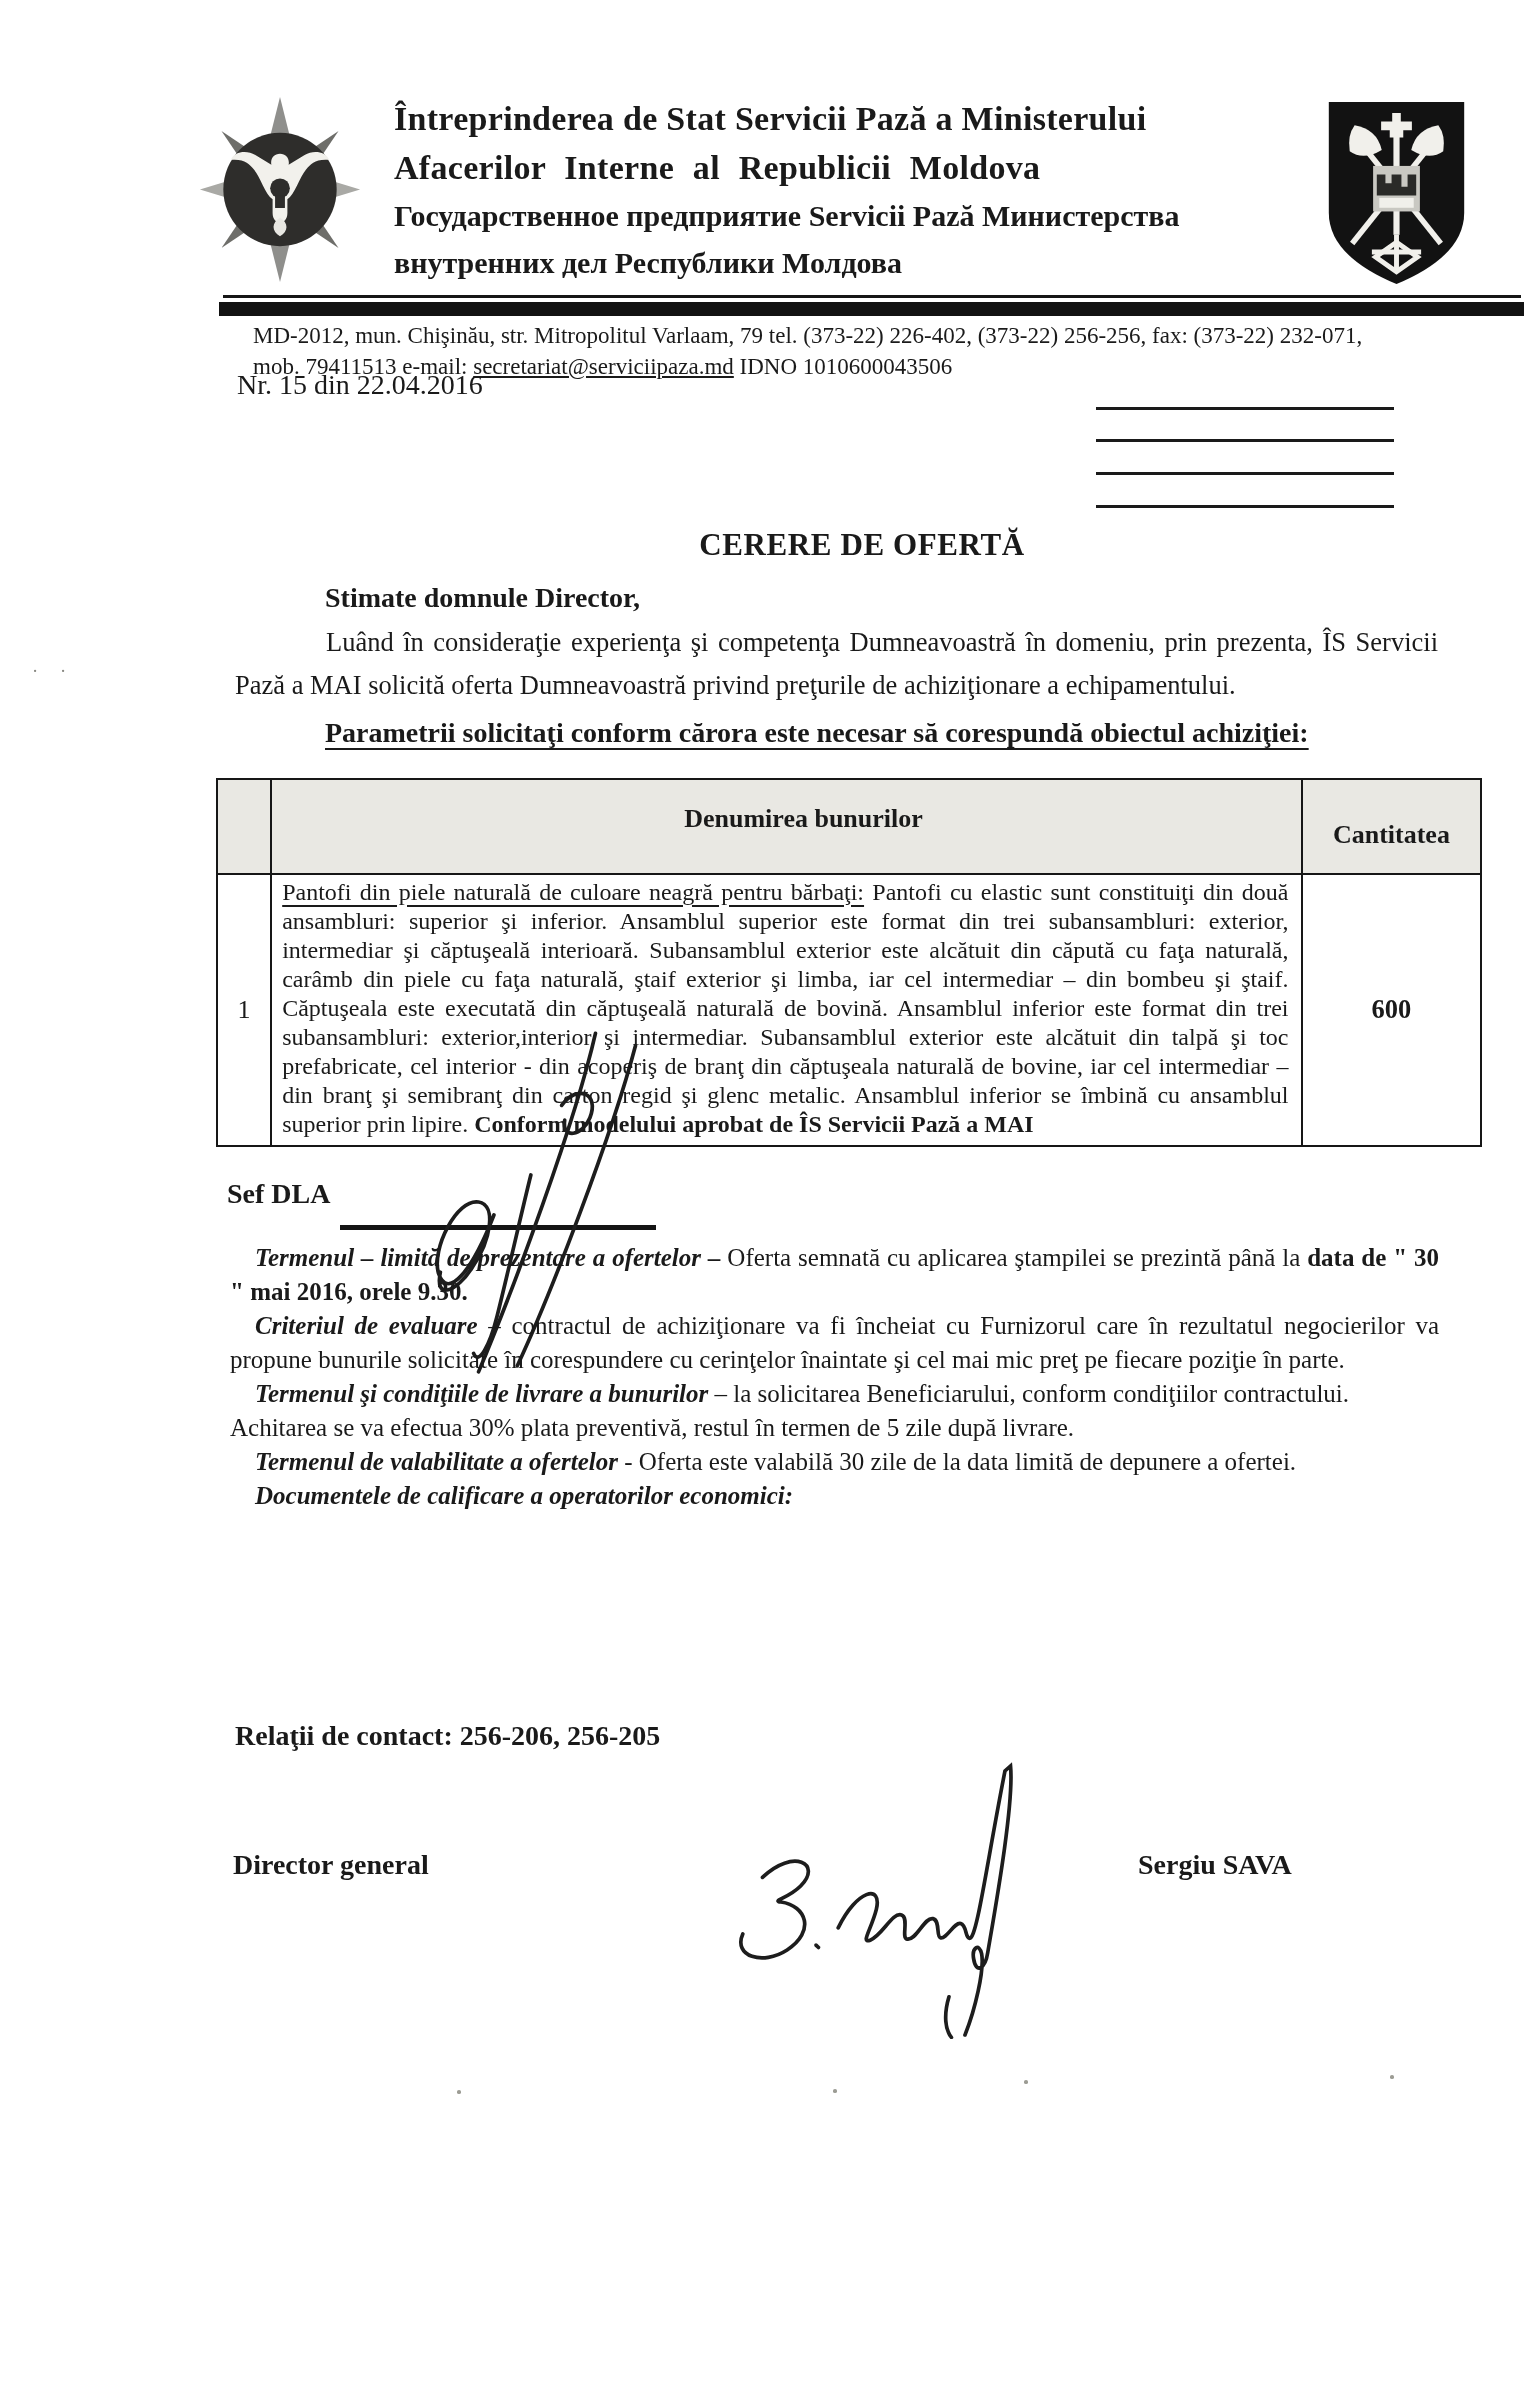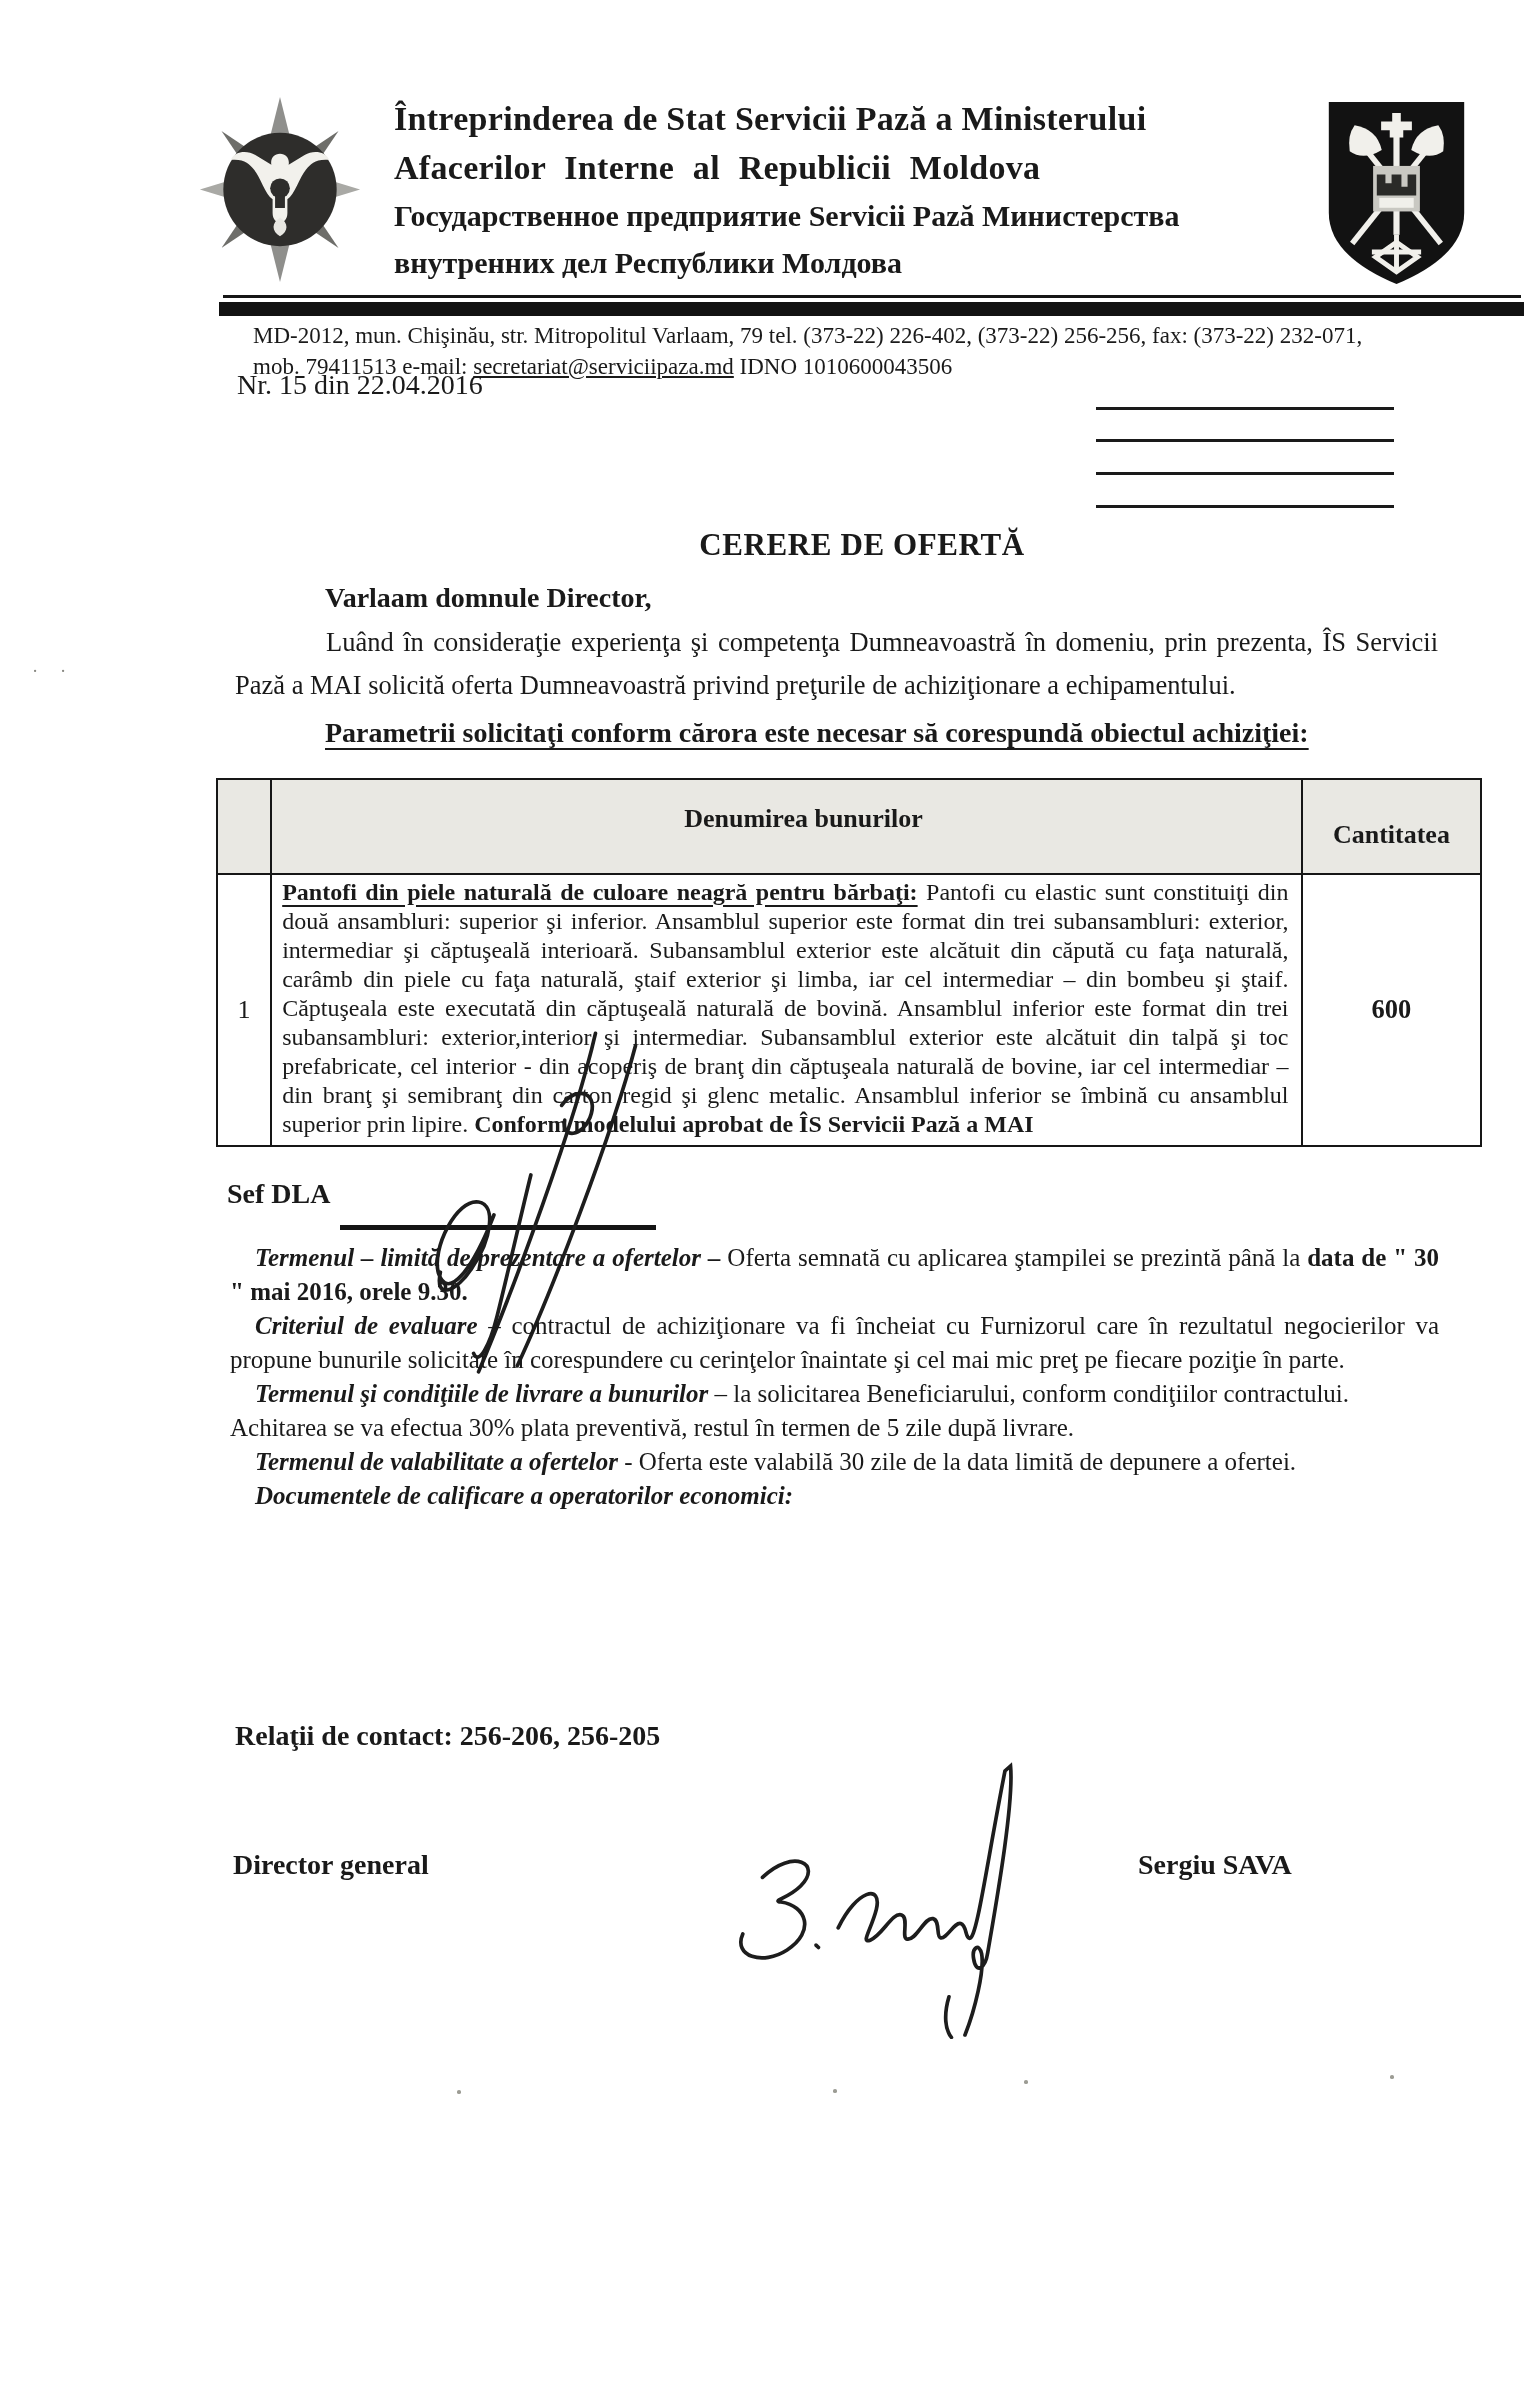--- a/index.html
+++ b/index.html
@@ -35,21 +35,21 @@
   
   .spec-table{position:absolute;left:216px;top:778px;width:1266px;border-collapse:collapse;}
   .spec-table td,.spec-table th{border:2.5px solid #161616;vertical-align:middle;}
   .spec-table .hdr{background:#e9e8e3;height:75px;font-size:26px;font-weight:bold;}
   .hdr-goods{text-align:center;vertical-align:bottom;padding-bottom:16px;}
   .hdr-qty{text-align:center;vertical-align:top;padding-top:17px;}
   .col-num{width:52px;text-align:center;font-size:26px;}
   .col-goods{width:1034px;padding-left:35px;}
   .col-qty{width:178px;text-align:center;font-size:26.5px;font-weight:bold;}
   .desc{padding:2.5px 12.3px 6.2px 10px;font-size:24px;line-height:29px;text-align:justify;}
-  .desc-lead{font-weight:bold;text-decoration:underline;text-underline-offset:5px;}
+  .desc-lead{font-weight:normal;text-decoration:underline;text-underline-offset:5px;}
   .desc-tail{font-weight:bold;}
   
   .sefdla{position:absolute;left:227px;top:1178px;font-size:28px;font-weight:bold;}
   .sig-line{position:absolute;left:340px;top:1184px;width:316px;height:41px;border-bottom:5px solid #141414;}
   .scribble-a{position:absolute;left:377px;top:1030px;width:320px;height:349px;}
   .terms{position:absolute;left:230px;top:1241px;width:1209px;font-size:25px;line-height:34px;}
   .terms p{margin:0;text-align:justify;}
   .bi{font-weight:bold;font-style:italic;margin-left:25px;}
   .b{font-weight:bold;}
   .doclist{padding-left:55px;}
@@ -126,21 +126,21 @@
   </div>
 
   <div class="refnum">Nr. 15 din 22.04.2016</div>
 
   <div class="blank-line" style="top:407px"></div>
   <div class="blank-line" style="top:439px"></div>
   <div class="blank-line" style="top:472px"></div>
   <div class="blank-line" style="top:505px"></div>
 
   <div class="title">CERERE DE OFERTĂ</div>
-  <div class="salut">Varlaam domnule Director,</div>
+  <div class="salut">Stimate domnule Director,</div>
   <p class="intro">Luând în consideraţie experienţa şi competenţa Dumneavoastră în domeniu, prin prezenta, ÎS Servicii Pază a MAI solicită oferta Dumneavoastră privind preţurile de achiziţionare a echipamentului.</p>
   <div class="params">Parametrii solicitaţi conform cărora este necesar să corespundă obiectul achiziţiei:</div>
 
   <table class="spec-table">
     <tbody>
         <tr>
       <td class="hdr col-num"></td>
       <td class="hdr col-goods hdr-goods">Denumirea bunurilor</td>
       <td class="hdr col-qty hdr-qty">Cantitatea</td>
     </tr>

